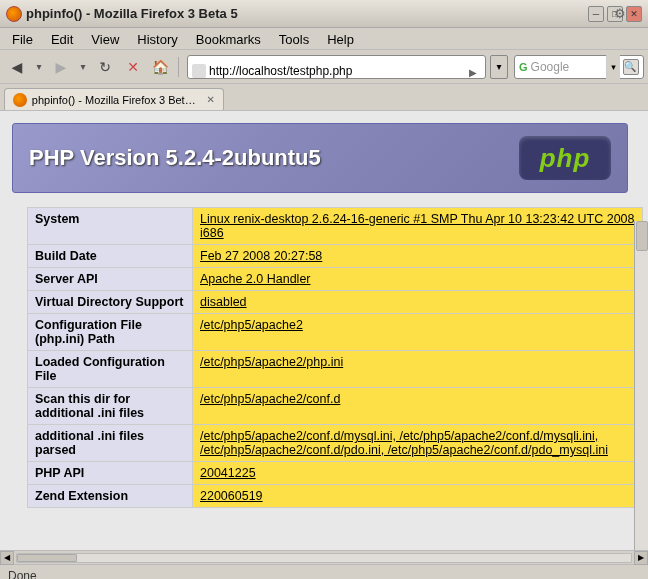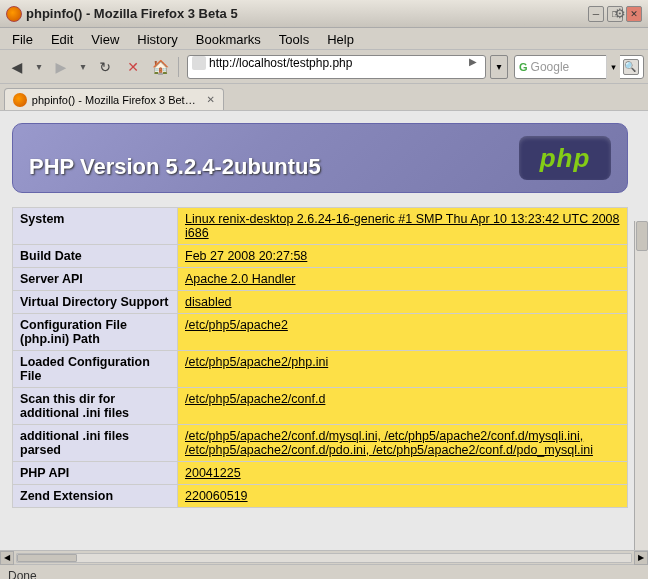--- a/index.html
+++ b/index.html
@@ -114,21 +114,21 @@
     .address-bar {
       display: flex;
       align-items: center;
       gap: 4px;
       flex: 1;
       margin: 0 4px;
     }
     .address-input-wrapper {
       flex: 1;
       display: flex;
-      align-items: flex-start;
+      align-items: flex-end;
       background: white;
       border: 1px solid #888;
       border-radius: 3px;
       height: 24px;
       padding: 0 4px;
       gap: 3px;
     }
     .address-favicon {
       width: 14px;
       height: 14px;
@@ -268,24 +268,24 @@
       padding: 12px;
       overflow: hidden;
       height: 100%;
       padding-right: 20px;
     }
 
     
     .php-banner {
       background: linear-gradient(135deg, #9999cc 0%, #8888bb 40%, #7777aa 100%);
       border: 1px solid #6666aa;
-      border-radius: 10px;
+      border-radius: 3px;
       padding: 12px 16px;
       display: flex;
-      align-items: flex-end;
+      align-items: center;
       justify-content: space-between;
       margin-bottom: 14px;
     }
     .php-version-text {
       font-size: 22px;
       font-weight: bold;
       color: #fff;
       text-shadow: 1px 1px 2px #333;
     }
     .php-logo {
@@ -303,20 +303,21 @@
       letter-spacing: 1px;
       box-shadow: inset 0 2px 4px rgba(255,255,255,0.2);
     }
 
     
     .info-table {
       width: 100%;
       border-collapse: collapse;
       font-size: 12.5px;
       background: white;
+      margin-left: 15px;
     }
     .info-table td {
       border: 1px solid #ccc;
       padding: 4px 7px;
       vertical-align: top;
     }
     .info-table .key-cell {
       background: #dde;
       font-weight: bold;
       width: 165px;

